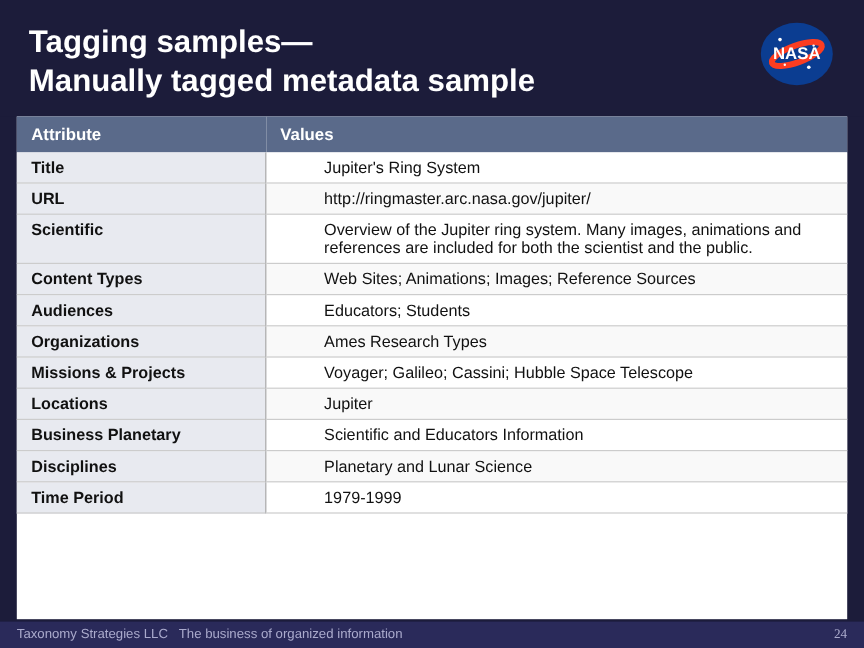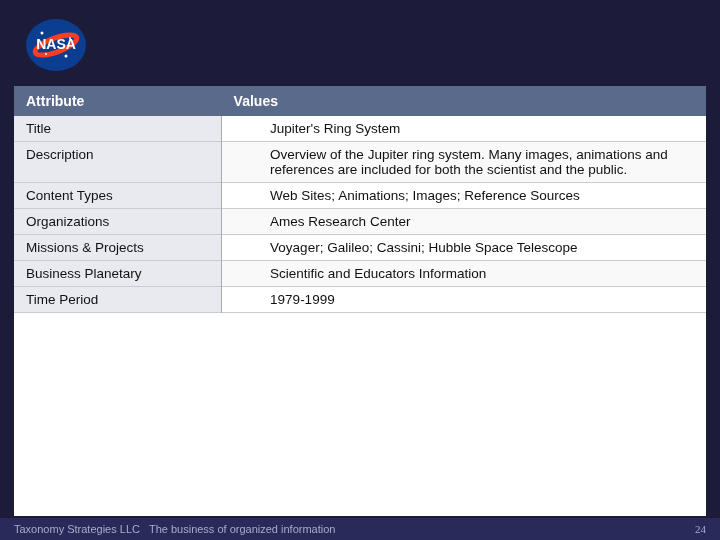--- a/index.html
+++ b/index.html
@@ -73,21 +73,21 @@
       border-bottom: 1px solid #cccccc;
     }
 
     tbody tr td {
       padding: 5px 12px;
       vertical-align: top;
       color: #111111;
     }
 
     tbody tr td:first-child {
-      font-weight: normal;
+      font-weight: bold;
       width: 30%;
       background: #e8eaf0;
       border-right: 1px solid #aaaaaa;
     }
 
     tbody tr td:last-child {
       width: 70%;
       background: #ffffff;
       padding-left: 48px;
     }
@@ -127,20 +127,24 @@
       font-weight: bold;
       font-family: Arial, sans-serif;
     }
   </style>
 </head>
 <body>
 
 <div class="slide">
 
   <div class="header">
+    <div class="header-title">
+      <span>Tagging samples—</span><br>
+      <span>Manually tagged metadata sample</span>
+    </div>
     <svg class="nasa-logo" viewBox="0 0 64 54" xmlns="http://www.w3.org/2000/svg">
       <ellipse cx="32" cy="27" rx="30" ry="26" class="nasa-circle"></ellipse>
 
       <ellipse cx="32" cy="27" rx="22" ry="7" fill="none" stroke="#fc3d21" stroke-width="5" transform="rotate(-20 32 27)"></ellipse>
 
       <circle cx="18" cy="15" r="1.5" fill="white"></circle>
       <circle cx="46" cy="20" r="1" fill="white"></circle>
       <circle cx="22" cy="36" r="1" fill="white"></circle>
       <circle cx="42" cy="38" r="1.5" fill="white"></circle>
 
@@ -155,38 +159,54 @@
           <th>Attribute</th>
           <th>Values</th>
         </tr>
       </thead>
       <tbody id="table-body">
       <tr>
             <td>Title</td>
             <td>Jupiter's Ring System</td>
           </tr>
           <tr>
-            <td>Description</td>
+            <td>URL</td>
+            <td>http://ringmaster.arc.nasa.gov/jupiter/</td>
+          </tr>
+          <tr>
+            <td>Scientific</td>
             <td>Overview of the Jupiter ring system. Many images, animations and references are included for both the scientist and the public.</td>
           </tr>
           <tr>
             <td>Content Types</td>
             <td>Web Sites; Animations; Images; Reference Sources</td>
           </tr>
           <tr>
+            <td>Audiences</td>
+            <td>Educators; Students</td>
+          </tr>
+          <tr>
             <td>Organizations</td>
-            <td>Ames Research Center</td>
+            <td>Ames Research Types</td>
           </tr>
           <tr>
             <td>Missions &amp; Projects</td>
             <td>Voyager; Galileo; Cassini; Hubble Space Telescope</td>
           </tr>
           <tr>
+            <td>Locations</td>
+            <td>Jupiter</td>
+          </tr>
+          <tr>
             <td>Business Planetary</td>
             <td>Scientific and Educators Information</td>
+          </tr>
+          <tr>
+            <td>Disciplines</td>
+            <td>Planetary and Lunar Science</td>
           </tr>
           <tr>
             <td>Time Period</td>
             <td>1979-1999</td>
           </tr>
         </tbody>
     </table>
   </div>
 
   <div class="footer">

